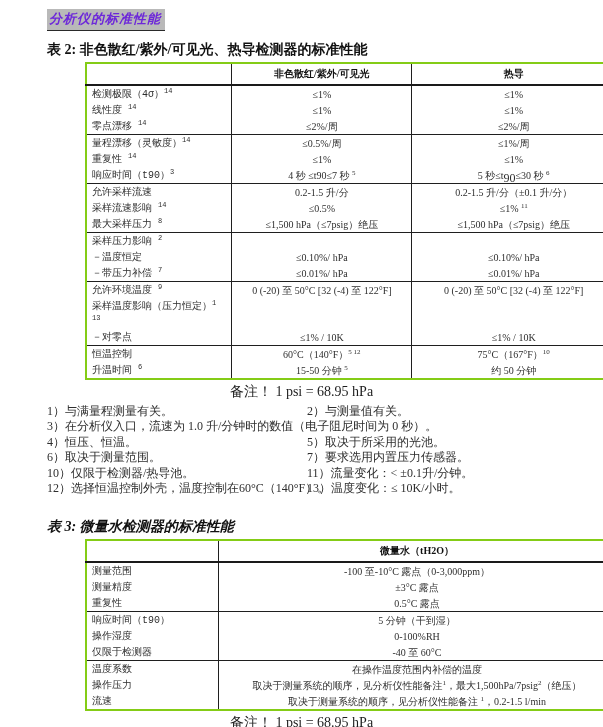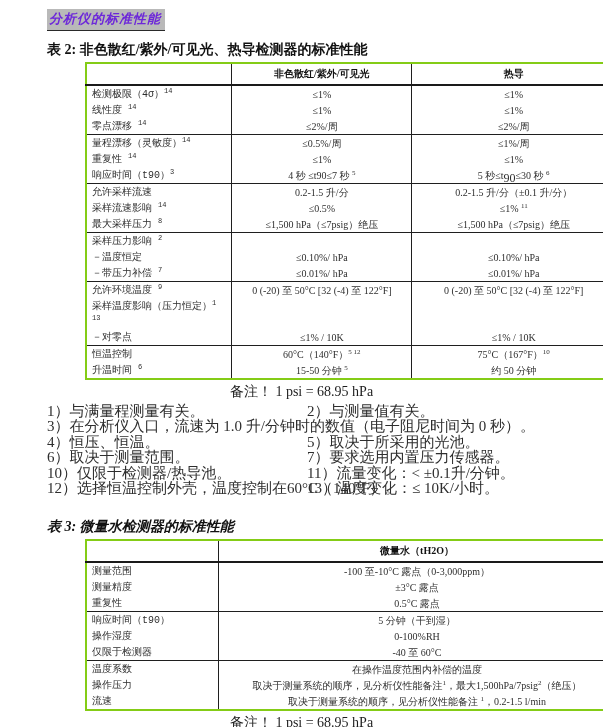--- a/index.html
+++ b/index.html
@@ -22,21 +22,21 @@
   }
   td{font-size:10px;padding:0.5px 5px;line-height:15px;color:#2e2e2e;}
   th + th, td + td{border-left:1px solid #1f1f1f;}
   tr.gstart td{border-top:1px solid #1f1f1f;}
   td.lbl{text-align:left;font-family:Liberation Mono, monospace;}
   td.val{text-align:center;}
   sup{font-size:7px;line-height:0;vertical-align:super;}
   sub{font-size:12px;line-height:0;vertical-align:sub;}
   .note-line{font-size:14px;text-align:center;width:533px;padding-right:24px;
     box-sizing:border-box;margin:3px 0 3px 0;color:#1d1d1d;}
-  .fnotes{font-size:15px;margin-top:1px;color:#2e2e2e;}
+  .fnotes{font-size:12px;margin-top:1px;color:#2e2e2e;}
   .fn-row{display:flex;line-height:15.4px;white-space:nowrap;}
   .fn-left{width:260px;flex:none;}
   .fn-right{flex:1;}
   .tbl3-gap{margin-top:22px;font-style:italic;}
 </style>
 </head>
 <body>
 
 <div class="page">
 

